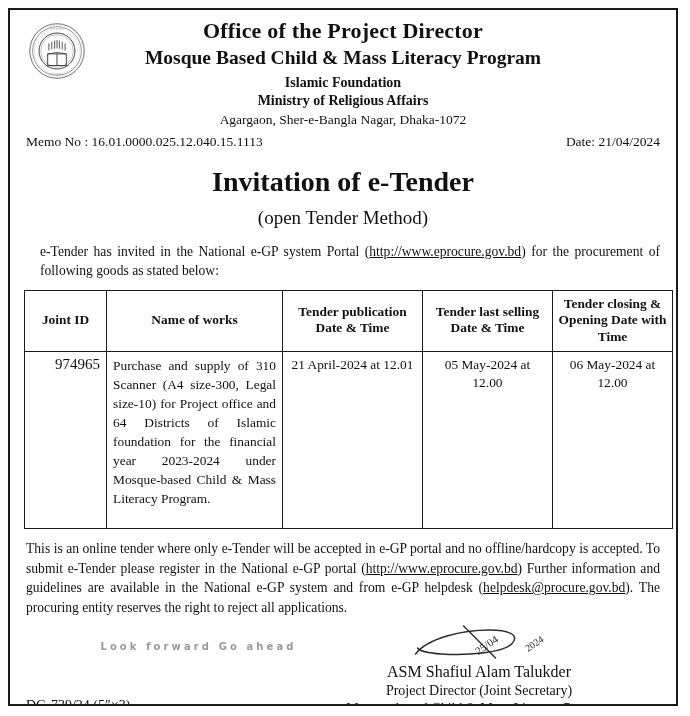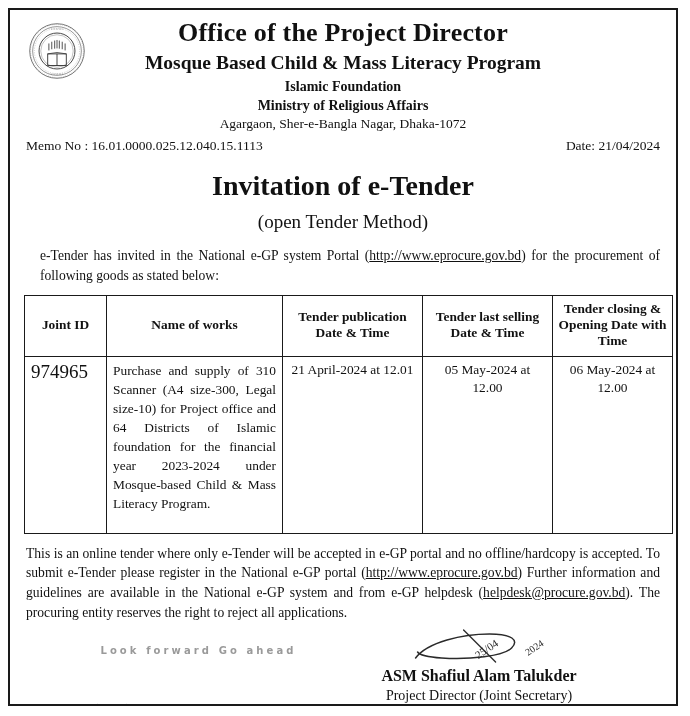--- a/index.html
+++ b/index.html
@@ -44,21 +44,21 @@
 
   .logo {
     position: absolute;
     left: 4px;
     top: 10px;
     width: 58px;
     height: 62px;
   }
 
   .org-title {
-    font-size: 26px;
+    font-size: 22px;
     font-weight: bold;
     letter-spacing: 0.2px;
     line-height: 1.15;
     margin: 0;
   }
   .org-subtitle {
     font-size: 19.5px;
     font-weight: bold;
     line-height: 1.2;
     margin: 3px 0 0 0;
@@ -140,22 +140,22 @@
     vertical-align: middle;
     padding: 5px 4px 6px 4px;
   }
   .col-id    { width: 82px; }
   .col-name  { width: 176px; }
   .col-pub   { width: 140px; }
   .col-sell  { width: 130px; }
   .col-close { width: 120px; }
 
   td.cell-id {
-    text-align: left;
-    font-size: 19px;
+    text-align: right;
+    font-size: 15px;
     padding-top: 6px;
   }
   td.cell-name {
     text-align: justify;
     font-size: 13.4px;
     line-height: 1.42;
     padding: 6px 8px 8px 8px;
     height: 168px;
   }
   td.cell-date {
@@ -233,21 +233,21 @@
     margin-bottom: -4px;
   }
   .sign-scribble svg {
     position: absolute;
     left: 50%;
     transform: translateX(-42%);
     top: -2px;
   }
   .sign-name {
     font-size: 16px;
-    font-weight: bold;
+    font-weight: normal;
     line-height: 1.2;
   }
   .sign-role {
     font-size: 14px;
     line-height: 1.25;
     margin-top: 1px;
   }
   .sign-dept {
     font-size: 14px;
     line-height: 1.25;

